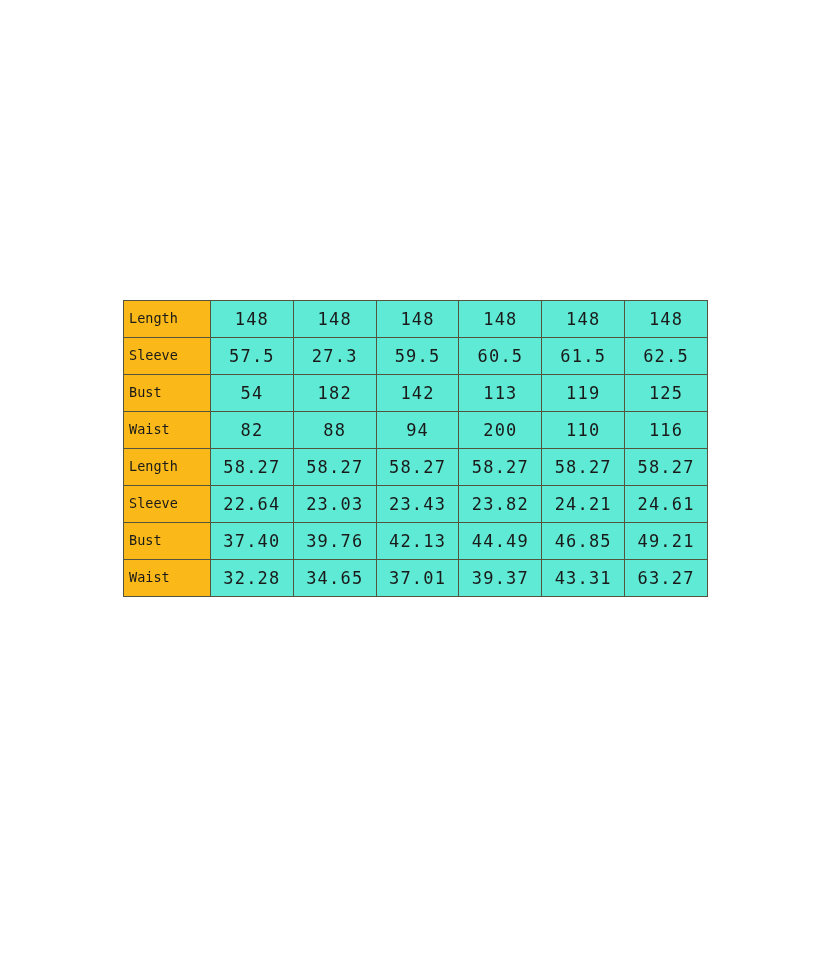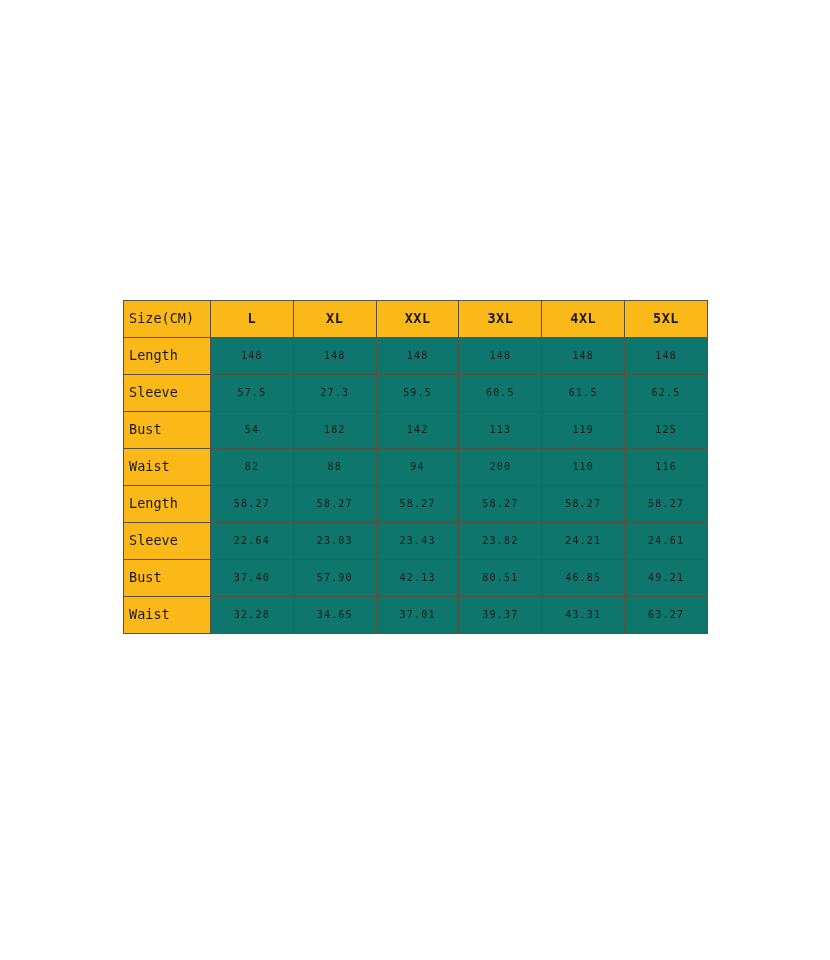--- a/index.html
+++ b/index.html
@@ -60,51 +60,42 @@
   table.size-chart td.hdr-size {
     background: #fbb919;
     font-weight: bold;
     font-size: 13.5px;
     letter-spacing: 0.5px;
   }
   table.size-chart td.hdr-label {
     font-weight: normal;
   }
   table.size-chart td.value {
-    background: #0f766e;
-    font-size: 10px;
+    background: #5eead4;
+    font-size: 17px;
     letter-spacing: 1.2px;
   }
 </style>
 </head>
 <body>
 
 <div id="canvas">
   <div id="size-chart-wrap">
     <table class="size-chart">
       <colgroup>
         <col class="label-col">
         <col class="size-col">
           <col class="size-col">
           <col class="size-col">
         <col class="size-col">
           <col class="size-col">
           <col class="size-col">
       </colgroup>
       <tbody>
 
-        <tr>
-          <td class="hdr-label">Size(CM)</td>
-          <td class="hdr-size">L</td>
-          <td class="hdr-size">XL</td>
-          <td class="hdr-size">XXL</td>
-          <td class="hdr-size">3XL</td>
-          <td class="hdr-size">4XL</td>
-          <td class="hdr-size">5XL</td>
-        </tr>
 
         <tr>
           <td class="row-label">Length</td>
           <td class="value">148</td>
           <td class="value">148</td>
           <td class="value">148</td>
           <td class="value">148</td>
           <td class="value">148</td>
           <td class="value">148</td>
         </tr>
@@ -156,23 +147,23 @@
           <td class="value">23.03</td>
           <td class="value">23.43</td>
           <td class="value">23.82</td>
           <td class="value">24.21</td>
           <td class="value">24.61</td>
         </tr>
 
         <tr>
           <td class="row-label">Bust</td>
           <td class="value">37.40</td>
-          <td class="value">57.90</td>
+          <td class="value">39.76</td>
           <td class="value">42.13</td>
-          <td class="value">80.51</td>
+          <td class="value">44.49</td>
           <td class="value">46.85</td>
           <td class="value">49.21</td>
         </tr>
 
         <tr>
           <td class="row-label">Waist</td>
           <td class="value">32.28</td>
           <td class="value">34.65</td>
           <td class="value">37.01</td>
           <td class="value">39.37</td>

